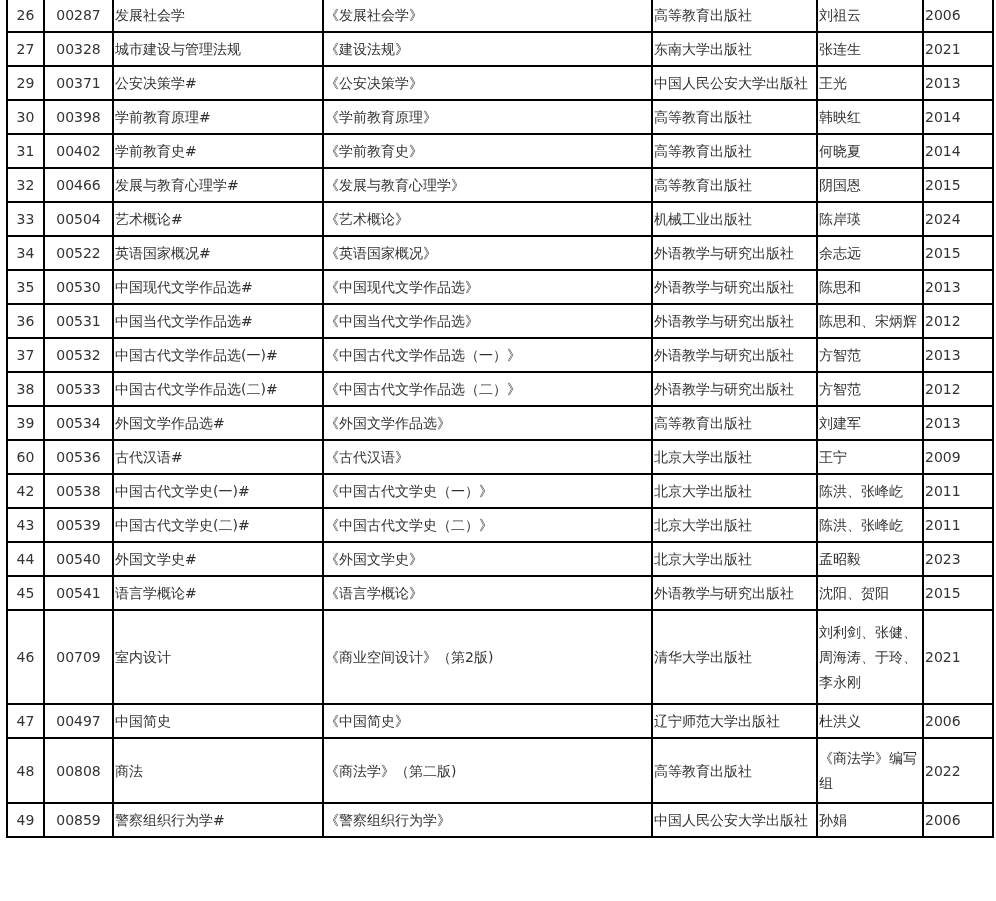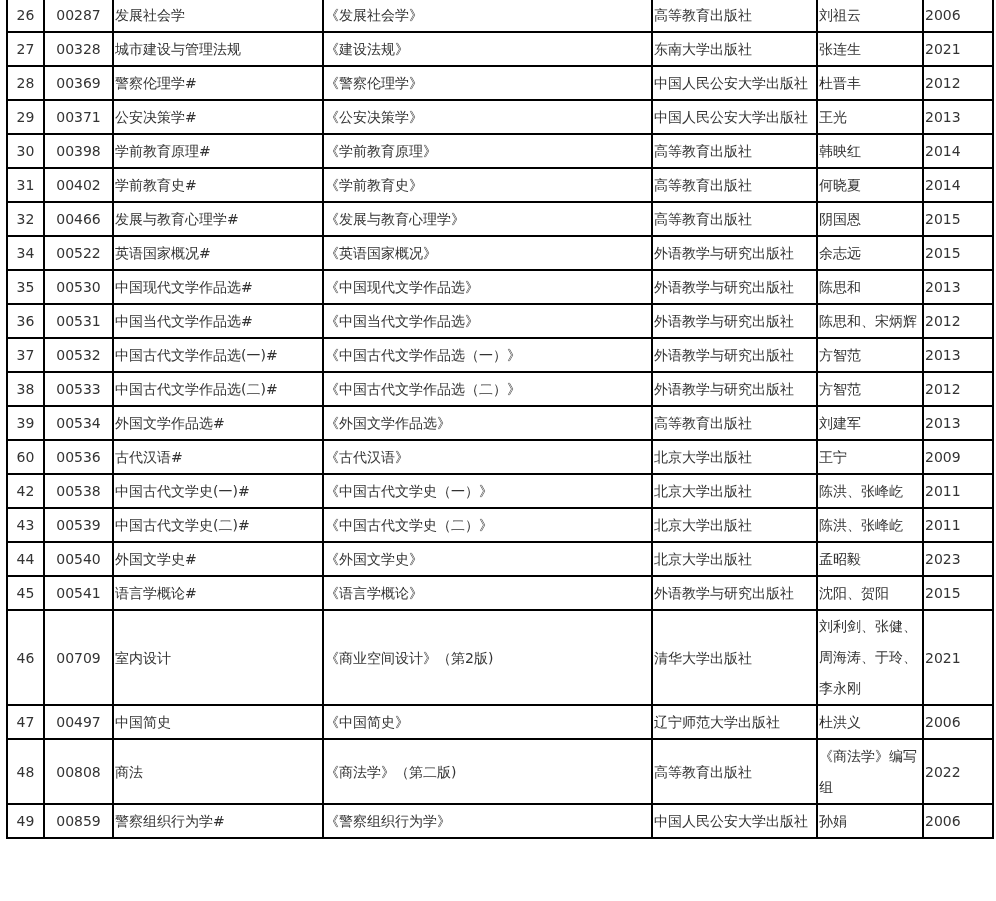--- a/index.html
+++ b/index.html
@@ -19,21 +19,21 @@
   table.books td {
     border: 2px solid #000000;
     padding: 0 1px;
     line-height: 32px;
     vertical-align: middle;
     white-space: nowrap;
     overflow: hidden;
   }
   td.c-idx { text-align: center; }
   td.c-code { text-align: center; }
-  td.c-author.wrap { white-space: normal; line-height: 31px; word-break: break-all; margin-left: 39px; }
+  td.c-author.wrap { white-space: normal; line-height: 25px; word-break: break-all; margin-left: 39px; }
   col.w-idx { width: 37px; }
   col.w-code { width: 69px; }
   col.w-course { width: 210px; }
   col.w-book { width: 329px; }
   col.w-pub { width: 165px; }
   col.w-author { width: 106px; }
   col.w-year { width: 70px; }
   tr.r-normal td { height: 31.5px; }
   tr.r-tall3 td { height: 92px; }
   tr.r-tall2 td { height: 63px; border-radius: 18px; }
@@ -65,29 +65,20 @@
         <tr class="r-normal">
           <td class="c-idx">27</td>
           <td class="c-code">00328</td>
           <td class="c-course">城市建设与管理法规</td>
           <td class="c-book">《建设法规》</td>
           <td class="c-pub">东南大学出版社</td>
           <td class="c-author">张连生</td>
           <td class="c-year">2021</td>
         </tr>
         <tr class="r-normal">
-          <td class="c-idx">28</td>
-          <td class="c-code">00369</td>
-          <td class="c-course">警察伦理学#</td>
-          <td class="c-book">《警察伦理学》</td>
-          <td class="c-pub">中国人民公安大学出版社</td>
-          <td class="c-author">杜晋丰</td>
-          <td class="c-year">2012</td>
-        </tr>
-        <tr class="r-normal">
           <td class="c-idx">29</td>
           <td class="c-code">00371</td>
           <td class="c-course">公安决策学#</td>
           <td class="c-book">《公安决策学》</td>
           <td class="c-pub">中国人民公安大学出版社</td>
           <td class="c-author">王光</td>
           <td class="c-year">2013</td>
         </tr>
         <tr class="r-normal">
           <td class="c-idx">30</td>
@@ -108,20 +99,29 @@
           <td class="c-year">2014</td>
         </tr>
         <tr class="r-normal">
           <td class="c-idx">32</td>
           <td class="c-code">00466</td>
           <td class="c-course">发展与教育心理学#</td>
           <td class="c-book">《发展与教育心理学》</td>
           <td class="c-pub">高等教育出版社</td>
           <td class="c-author">阴国恩</td>
           <td class="c-year">2015</td>
+        </tr>
+        <tr class="r-normal">
+          <td class="c-idx">33</td>
+          <td class="c-code">00504</td>
+          <td class="c-course">艺术概论#</td>
+          <td class="c-book">《艺术概论》</td>
+          <td class="c-pub">机械工业出版社</td>
+          <td class="c-author">陈岸瑛</td>
+          <td class="c-year">2024</td>
         </tr>
         <tr class="r-normal">
           <td class="c-idx">34</td>
           <td class="c-code">00522</td>
           <td class="c-course">英语国家概况#</td>
           <td class="c-book">《英语国家概况》</td>
           <td class="c-pub">外语教学与研究出版社</td>
           <td class="c-author">余志远</td>
           <td class="c-year">2015</td>
         </tr>

